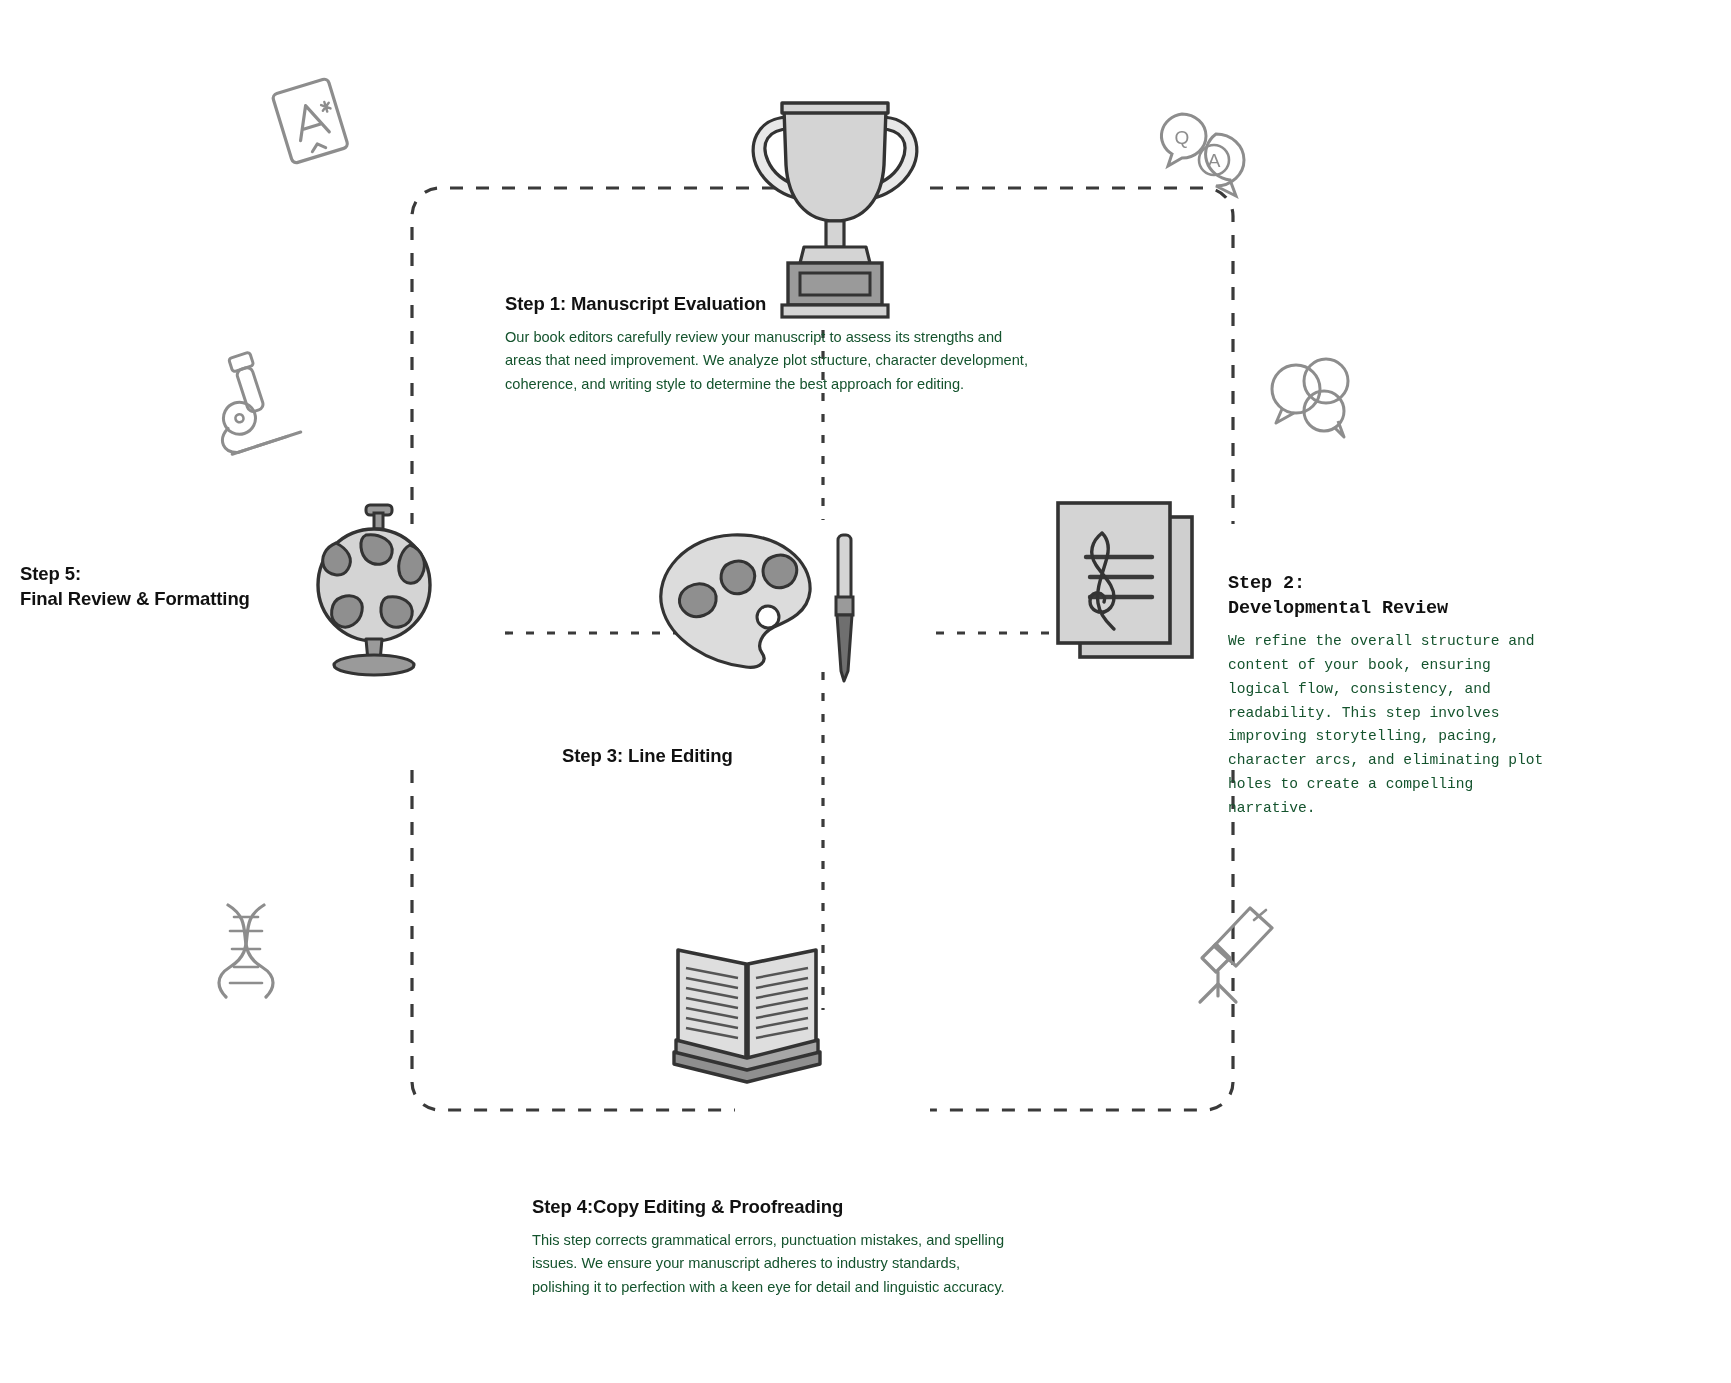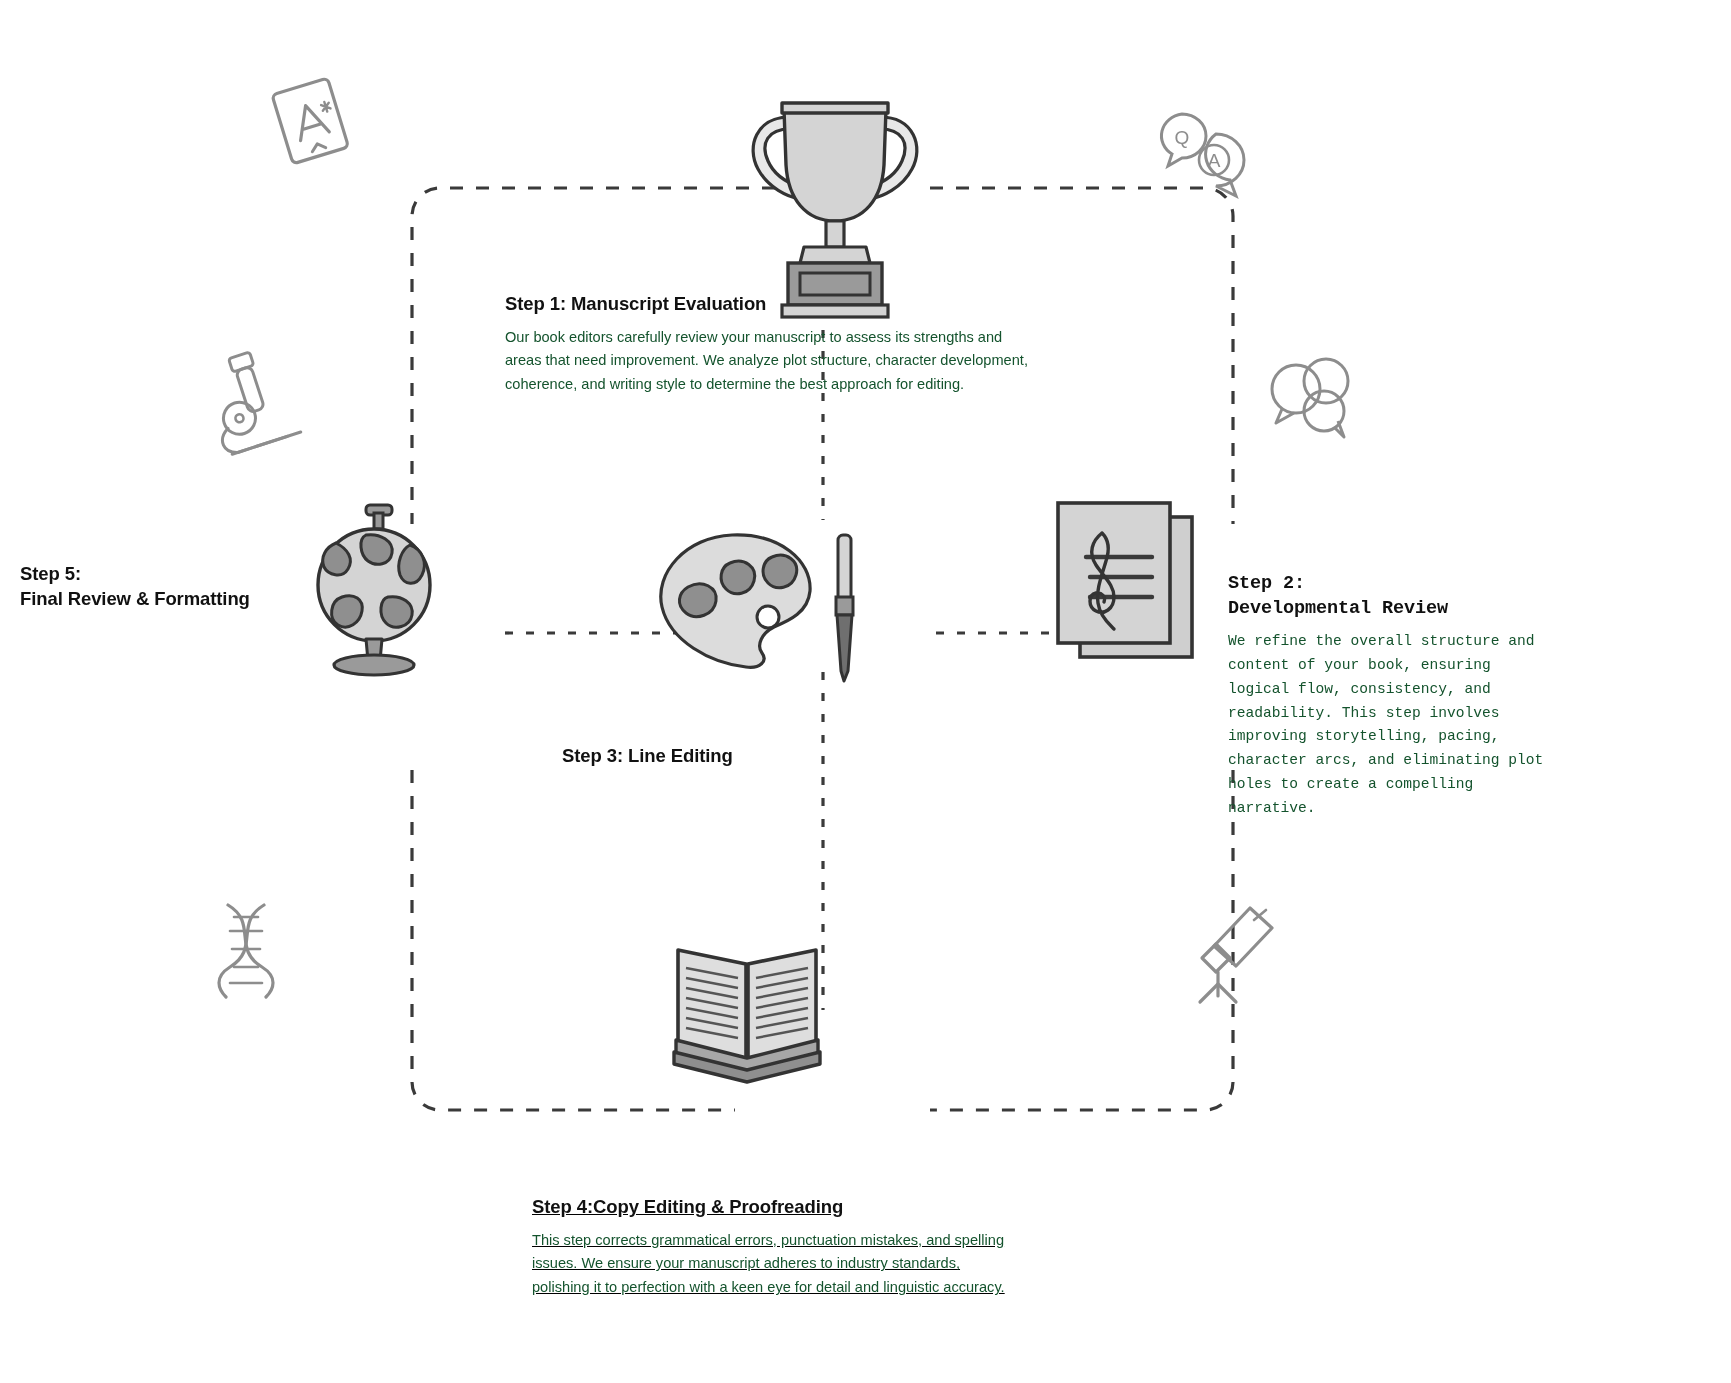--- a/index.html
+++ b/index.html
@@ -40,21 +40,21 @@
     margin-top: 9px;
   }
   .center-txt { text-align: left; }
   .right-txt  { text-align: left; }
   .left-txt   { text-align: left; }
 
   
   #step1-block { left: 505px;  top: 292px;  width: 530px; }
   #step2-block { left: 1228px; top: 572px;  width: 330px; font-family: Liberation Mono, monospace; }
   #step3-block { left: 562px;  top: 730px;  width: 420px; margin-top: 14px; }
-  #step4-block { left: 532px;  top: 1195px; width: 480px; text-decoration: underline; }
+  #step4-block { left: 532px;  top: 1195px; width: 480px; }
   #step5-block { left: 20px;   top: 562px;  width: 270px; }
 </style>
 </head>
 <body>
 
 <div id="stage">
 
   <svg id="flow-svg" viewBox="0 0 1731 1383">
 
     <g fill="none" stroke="#3a3a3a" stroke-width="3.2" stroke-dasharray="13 13" stroke-linecap="butt">

